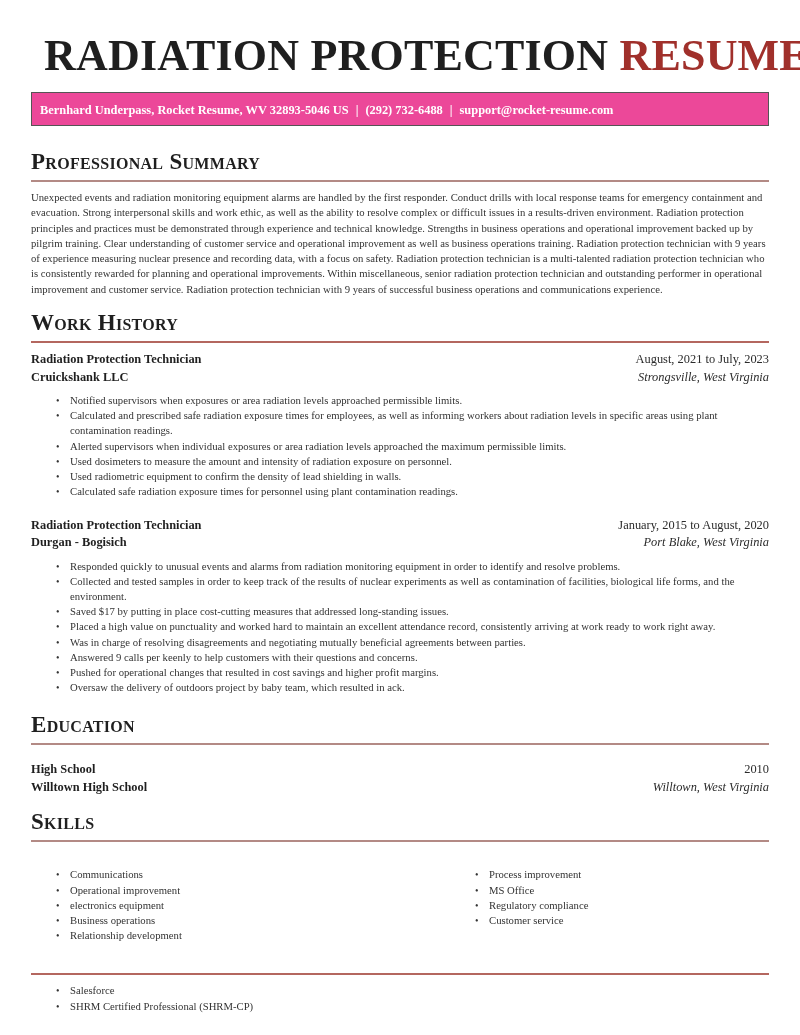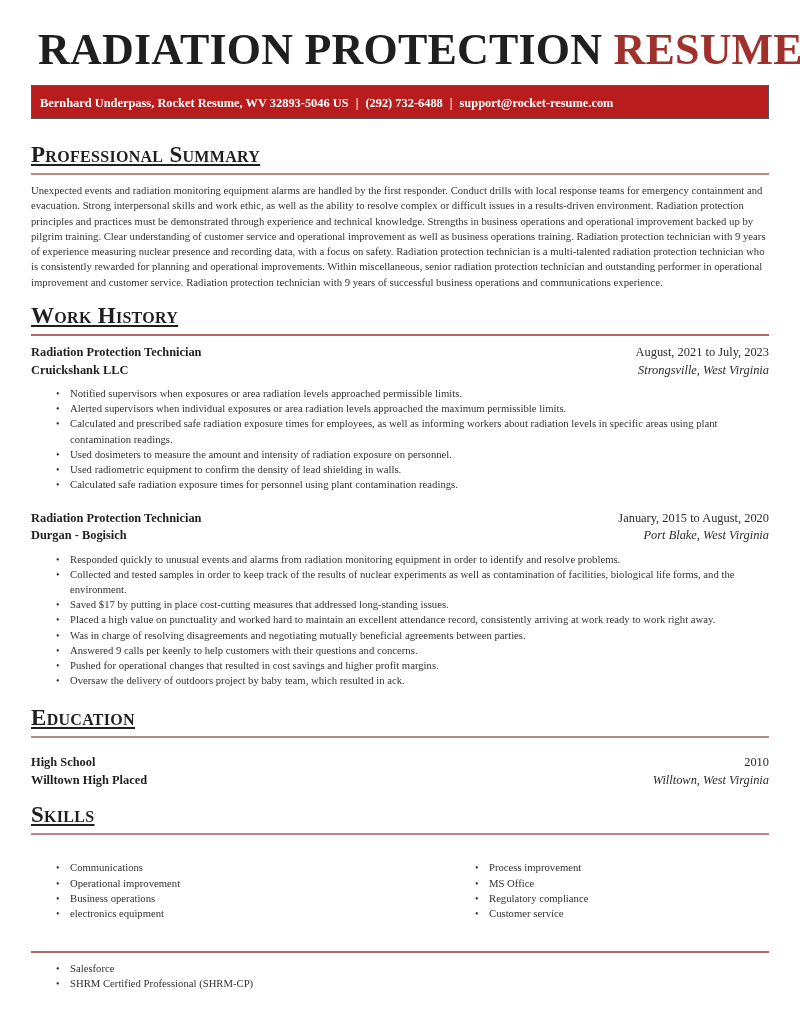--- a/index.html
+++ b/index.html
@@ -5,55 +5,54 @@
     html, body { margin: 0; padding: 0; background: #ffffff; }
     body {
       width: 800px;
       height: 1035px;
       overflow: hidden;
       font-family: "Liberation Serif", "DejaVu Serif", serif;
       color: #2b2b2b;
     }
     .page { padding: 0 31px 0 31px; position: relative; }
     .title {
-      margin: 7px;
+      margin: 13px;
       padding-top: 20px;
       font-family: "Liberation Serif", "DejaVu Serif", serif;
       font-weight: bold;
       font-size: 44px;
       line-height: 46px;
       letter-spacing: 0.2px;
       color: #1f1f1f;
       white-space: nowrap;
     }
     .title .accent { color: #a0302b; }
     .contact-bar {
       margin-top: 12px;
-      background: #b91c1c;
+      background: #ec4899;
       color: #ffffff;
       height: 34px;
       line-height: 34px;
       padding: 0 8px;
       font-weight: bold;
       font-size: 12.4px;
       white-space: nowrap;
       border: 1px solid #555;
       box-sizing: border-box;
     }
     .contact-bar .sep { padding: 0 7px; }
     .section-title {
       margin: 0;
       font-family: "Liberation Serif", "DejaVu Serif", serif;
       font-weight: bold;
       font-variant: small-caps;
       font-size: 23px;
       line-height: 26px;
       color: #1f1f1f;
       letter-spacing: 0.3px;
-      text-decoration: underline;
     }
     .rule {
       height: 2px;
       background: #b38a85;
       margin-top: 5px;
     }
     .rule.red { background: #b4675f; }
     .summary {
       margin: 8px 0 0 0;
       font-size: 10.7px;
@@ -114,22 +113,22 @@
       <div class="entry-row">
         <span class="left">Radiation Protection Technician</span>
         <span class="right">August, 2021 to July, 2023</span>
       </div>
       <div class="entry-row">
         <span class="left">Cruickshank LLC</span>
         <span class="right italic">Strongsville, West Virginia</span>
       </div>
       <ul class="bullets" style="margin-top:7px;">
         <li>Notified supervisors when exposures or area radiation levels approached permissible limits.</li>
+        <li>Calculated and prescribed safe radiation exposure times for employees, as well as informing workers about radiation levels in specific areas using plant contamination readings.</li>
         <li>Alerted supervisors when individual exposures or area radiation levels approached the maximum permissible limits.</li>
-        <li>Calculated and prescribed safe radiation exposure times for employees, as well as informing workers about radiation levels in specific areas using plant contamination readings.</li>
         <li>Used dosimeters to measure the amount and intensity of radiation exposure on personnel.</li>
         <li>Used radiometric equipment to confirm the density of lead shielding in walls.</li>
         <li>Calculated safe radiation exposure times for personnel using plant contamination readings.</li>
       </ul>
     </div>
 
     <div style="margin-top:17px;">
       <div class="entry-row">
         <span class="left">Radiation Protection Technician</span>
         <span class="right">January, 2015 to August, 2020</span>
@@ -155,35 +154,36 @@
     <h2 class="section-title">Education</h2>
     <div class="rule"></div>
 
 
     <div style="margin-top:16px;">
       <div class="entry-row">
         <span class="left">High School</span>
         <span class="right">2010</span>
       </div>
       <div class="entry-row">
-        <span class="left">Willtown High Placed</span>
+        <span class="left">Willtown High School</span>
         <span class="right italic">Willtown, West Virginia</span>
       </div>
     </div>
   </section>
 
   <section style="margin-top:13px;">
     <h2 class="section-title">Skills</h2>
     <div class="rule"></div>
     <div class="skills-grid" style="margin-top:8px;">
       <ul class="bullets">
         <li>Communications</li>
         <li>Operational improvement</li>
+        <li>electronics equipment</li>
         <li>Business operations</li>
-        <li>electronics equipment</li>
+        <li>Relationship development</li>
       </ul>
       <ul class="bullets">
         <li>Process improvement</li>
         <li>MS Office</li>
         <li>Regulatory compliance</li>
         <li>Customer service</li>
       </ul>
     </div>
   </section>
 

